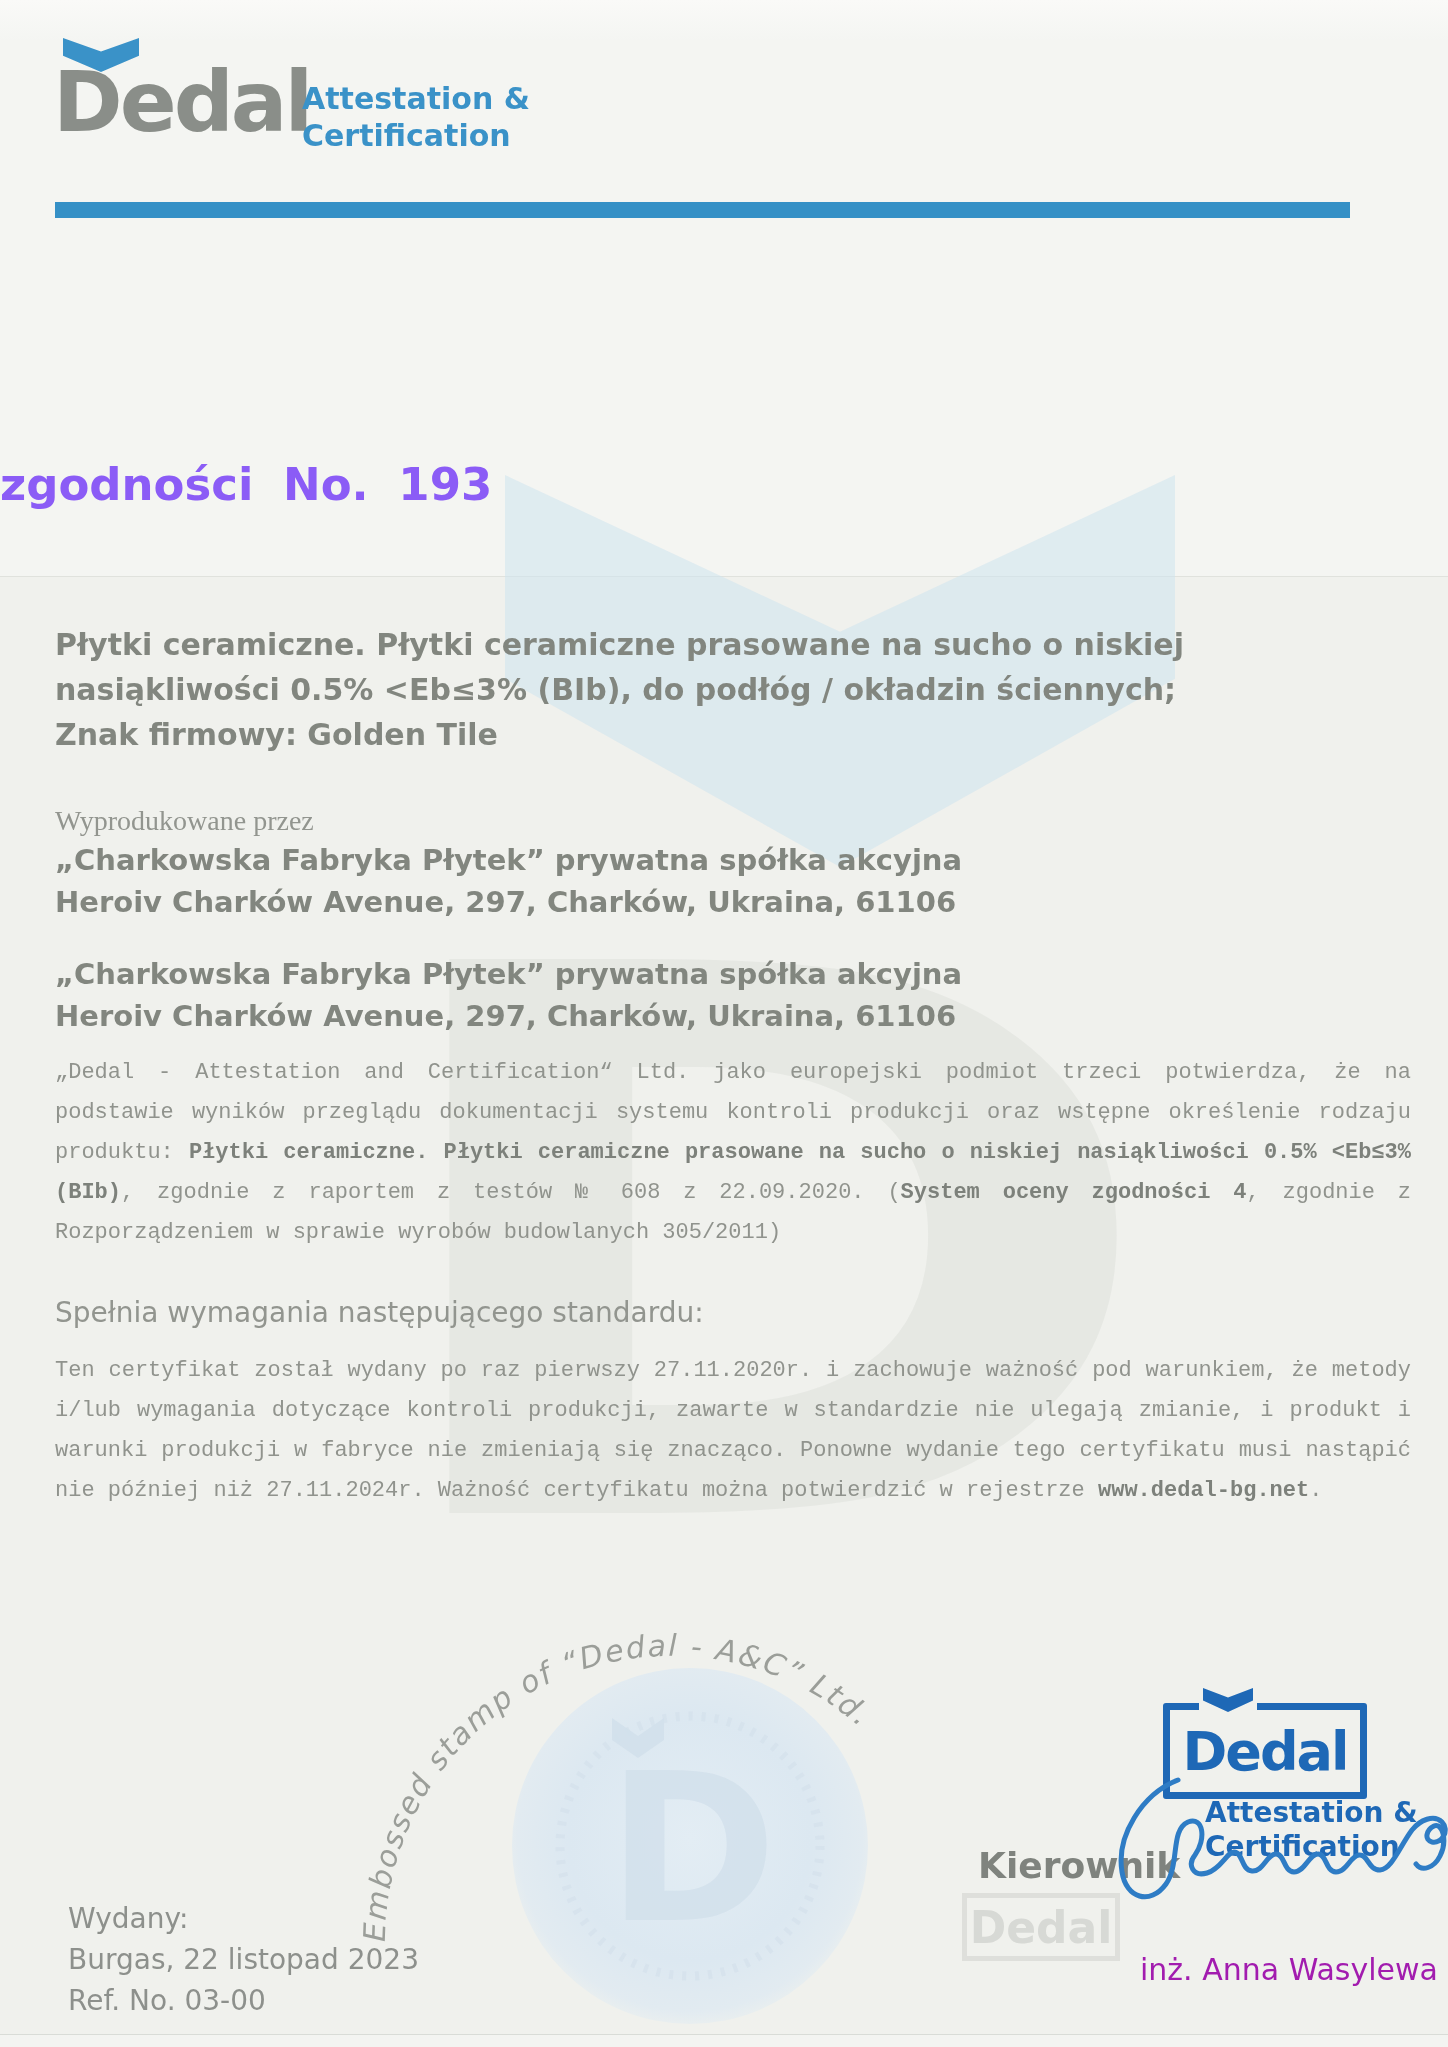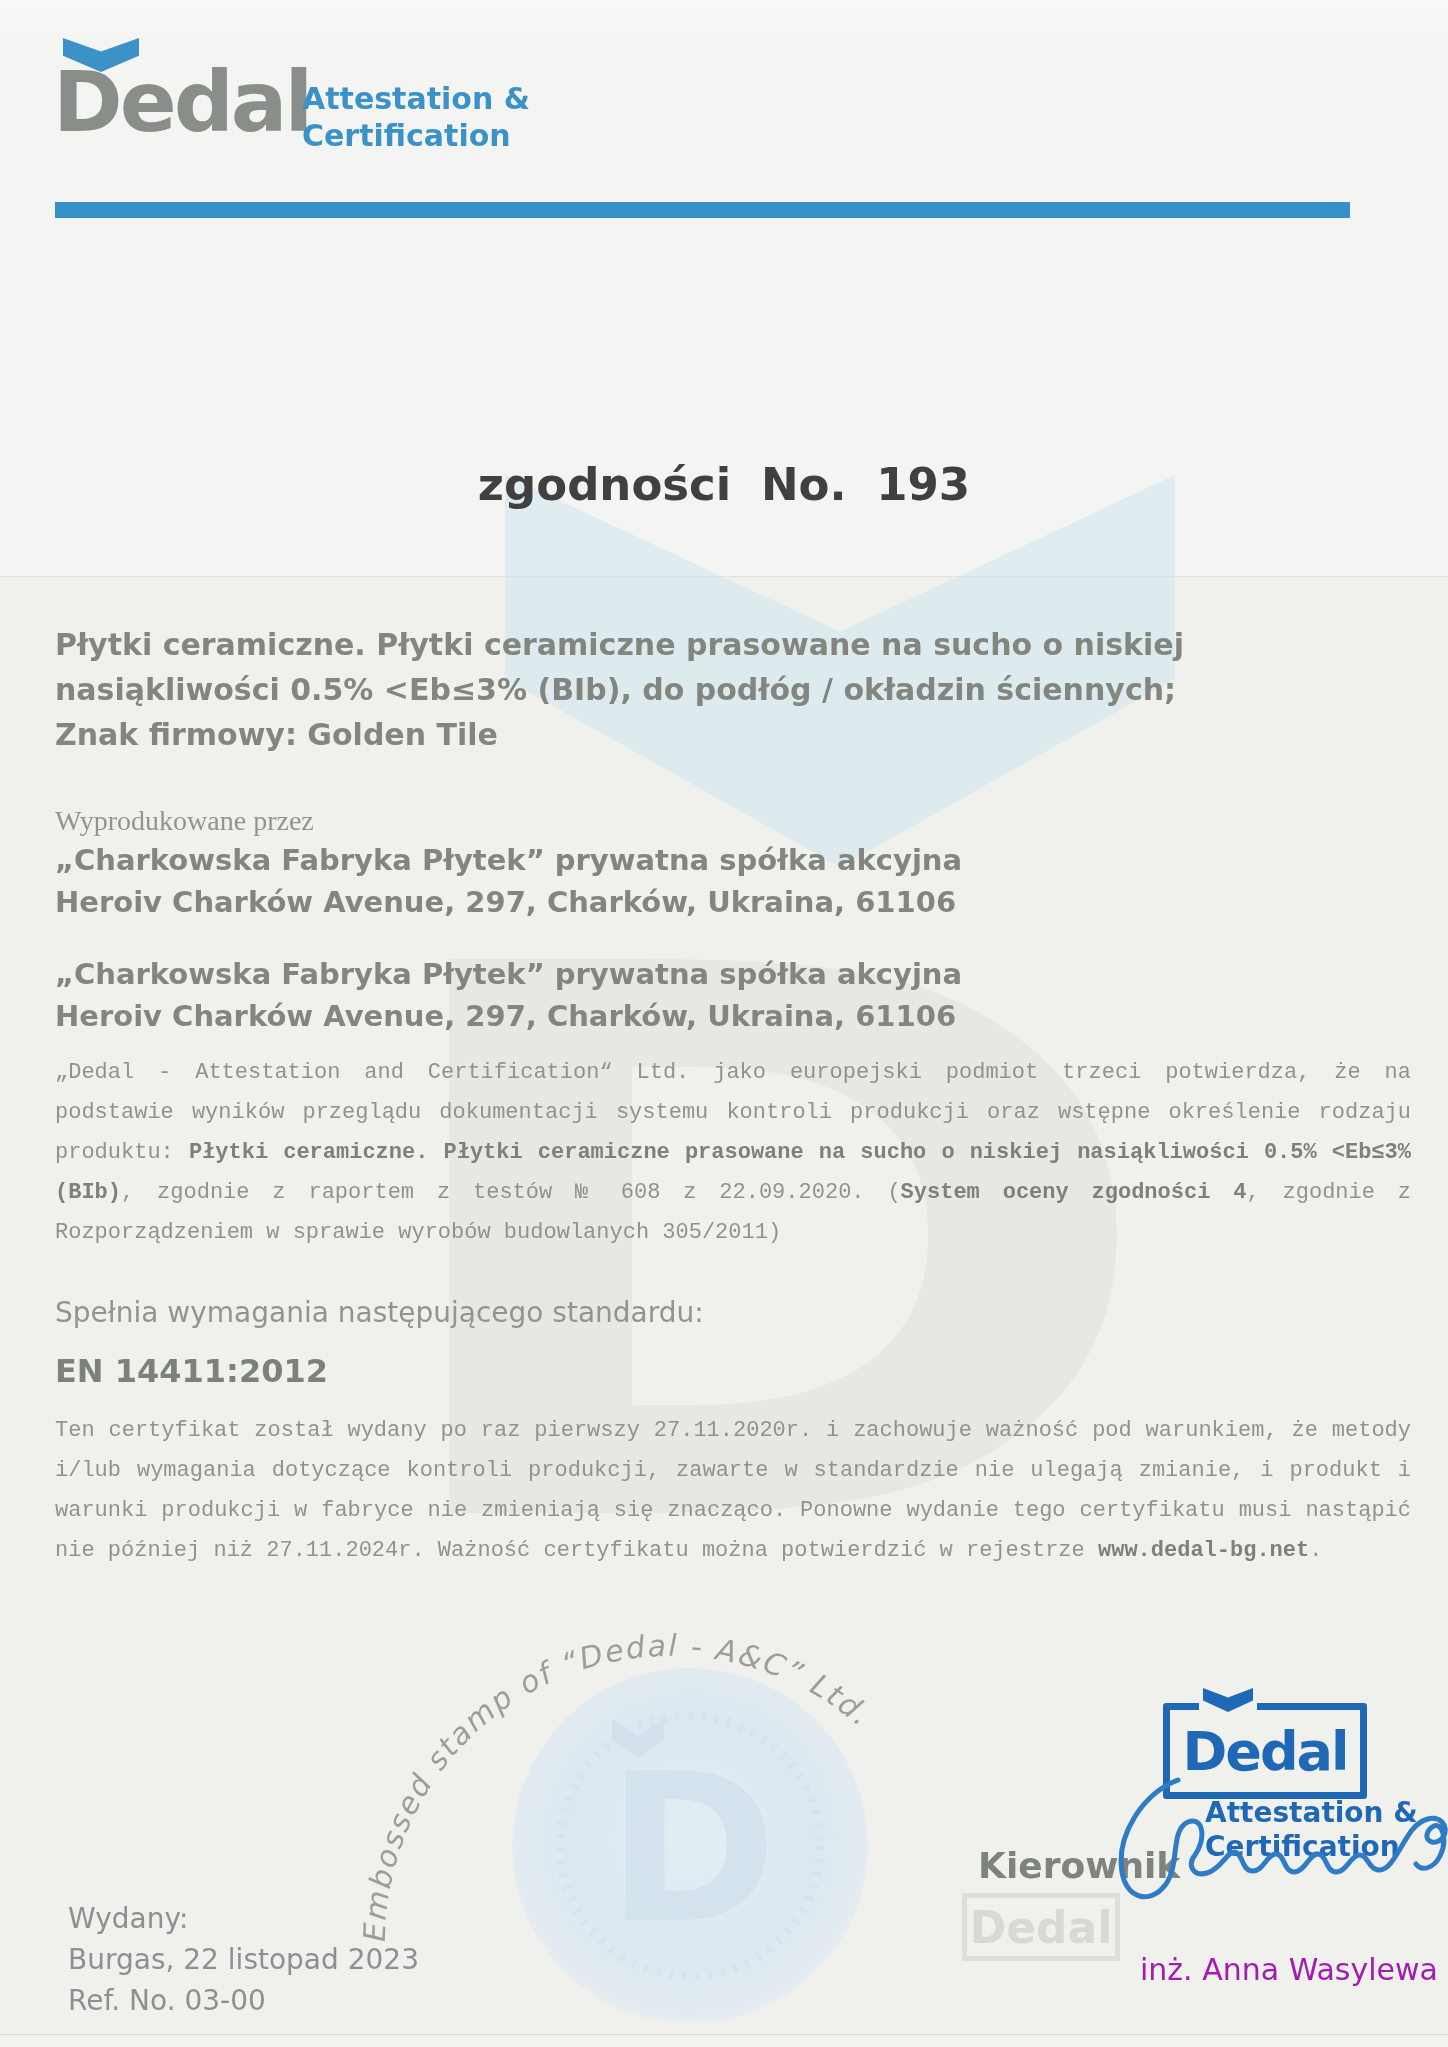--- a/index.html
+++ b/index.html
@@ -27,22 +27,22 @@
   .logo-caron{position:absolute;left:63px;top:38px;width:76px;height:34px;background:#3a92c8;z-index:2;
     clip-path:polygon(0% 0%,50% 40%,100% 0%,100% 52%,50% 100%,0% 52%);}
   .logo-word{position:absolute;left:53px;top:60px;font-size:84px;line-height:1;font-weight:bold;
     color:#8a8e89;letter-spacing:-3px;z-index:2;}
   .logo-tagline{position:absolute;left:302px;top:80px;font-size:30px;line-height:37px;
     font-weight:bold;color:#3a92c8;z-index:2;}
   .header-rule{position:absolute;left:55px;top:202px;width:1295px;height:16px;background:#3590c6;z-index:2;}
 
   .cert-title{position:absolute;left:50px;top:192px;font-size:150px;line-height:1;
     font-weight:bold;color:#888c87;letter-spacing:28px;white-space:nowrap;z-index:2;}
-  .cert-subtitle{position:absolute;left:0;top:458px;width:100%;text-align:center;
-    font-size:45px;font-weight:bold;color:#404040;word-spacing:14px;z-index:2;}
+  .cert-subtitle{position:absolute;left:0;top:458px;width:100%;
+    font-size:45px;font-weight:bold;color:#8b5cf6;word-spacing:14px;z-index:2;}
 
   
   .body-col{position:absolute;left:55px;top:622px;width:1356px;z-index:2;}
   .product{margin-bottom:46px;}
   .product div{font-size:30px;line-height:45px;font-weight:bold;color:#82867f;white-space:nowrap;}
   .mfg{margin-bottom:30px;}
   .mfg .lbl{font-size:28px;line-height:36px;color:#92958f;font-family:Liberation Serif, serif;}
   .mfg .co,.mfg .addr{font-size:29px;line-height:42px;font-weight:bold;color:#82867f;white-space:nowrap;}
   .mfg.site{margin-bottom:16px;}
   .para{font-size:22px;line-height:40px;text-align:justify;color:#90938d;font-family:Liberation Mono, monospace;}
@@ -108,21 +108,20 @@
     </div>
 
     <div class="mfg site">
       <div class="co">„Charkowska Fabryka Płytek” prywatna spółka akcyjna</div>
       <div class="addr">Heroiv Charków Avenue, 297, Charków, Ukraina, 61106</div>
     </div>
 
     <div class="para statement"><span>„Dedal - Attestation and Certification“ Ltd. jako europejski podmiot trzeci potwierdza, że na podstawie wyników przeglądu dokumentacji systemu kontroli produkcji oraz wstępne określenie rodzaju produktu: </span><span class="b">Płytki ceramiczne. Płytki ceramiczne prasowane na sucho o niskiej nasiąkliwości 0.5% &lt;Eb≤3% (BIb)</span><span>, zgodnie z raportem z testów № 608 z 22.09.2020. (</span><span class="b">System oceny zgodności 4</span><span>, zgodnie z Rozporządzeniem w sprawie wyrobów budowlanych 305/2011)</span></div>
 
     <div class="meets">Spełnia wymagania następującego standardu:</div>
-    <div class="std">EN 14411:2012</div>
 
     <div class="para"><span>Ten certyfikat został wydany po raz pierwszy 27.11.2020r. i zachowuje ważność pod warunkiem, że metody i/lub wymagania dotyczące kontroli produkcji, zawarte w standardzie nie ulegają zmianie, i produkt i warunki produkcji w fabryce nie zmieniają się znacząco. Ponowne wydanie tego certyfikatu musi nastąpić nie później niż 27.11.2024r. Ważność certyfikatu można potwierdzić w rejestrze </span><span class="b">www.dedal-bg.net</span><span>.</span></div>
   </div>
 
   <svg class="seal-svg" viewBox="0 0 760 449">
     <defs>
       <radialGradient id="sealGrad" cx="50%" cy="48%" r="55%">
         <stop offset="0%" stop-color="#e3edf4"></stop>
         <stop offset="62%" stop-color="#dce8f1"></stop>
         <stop offset="88%" stop-color="#e2ebf1"></stop>

